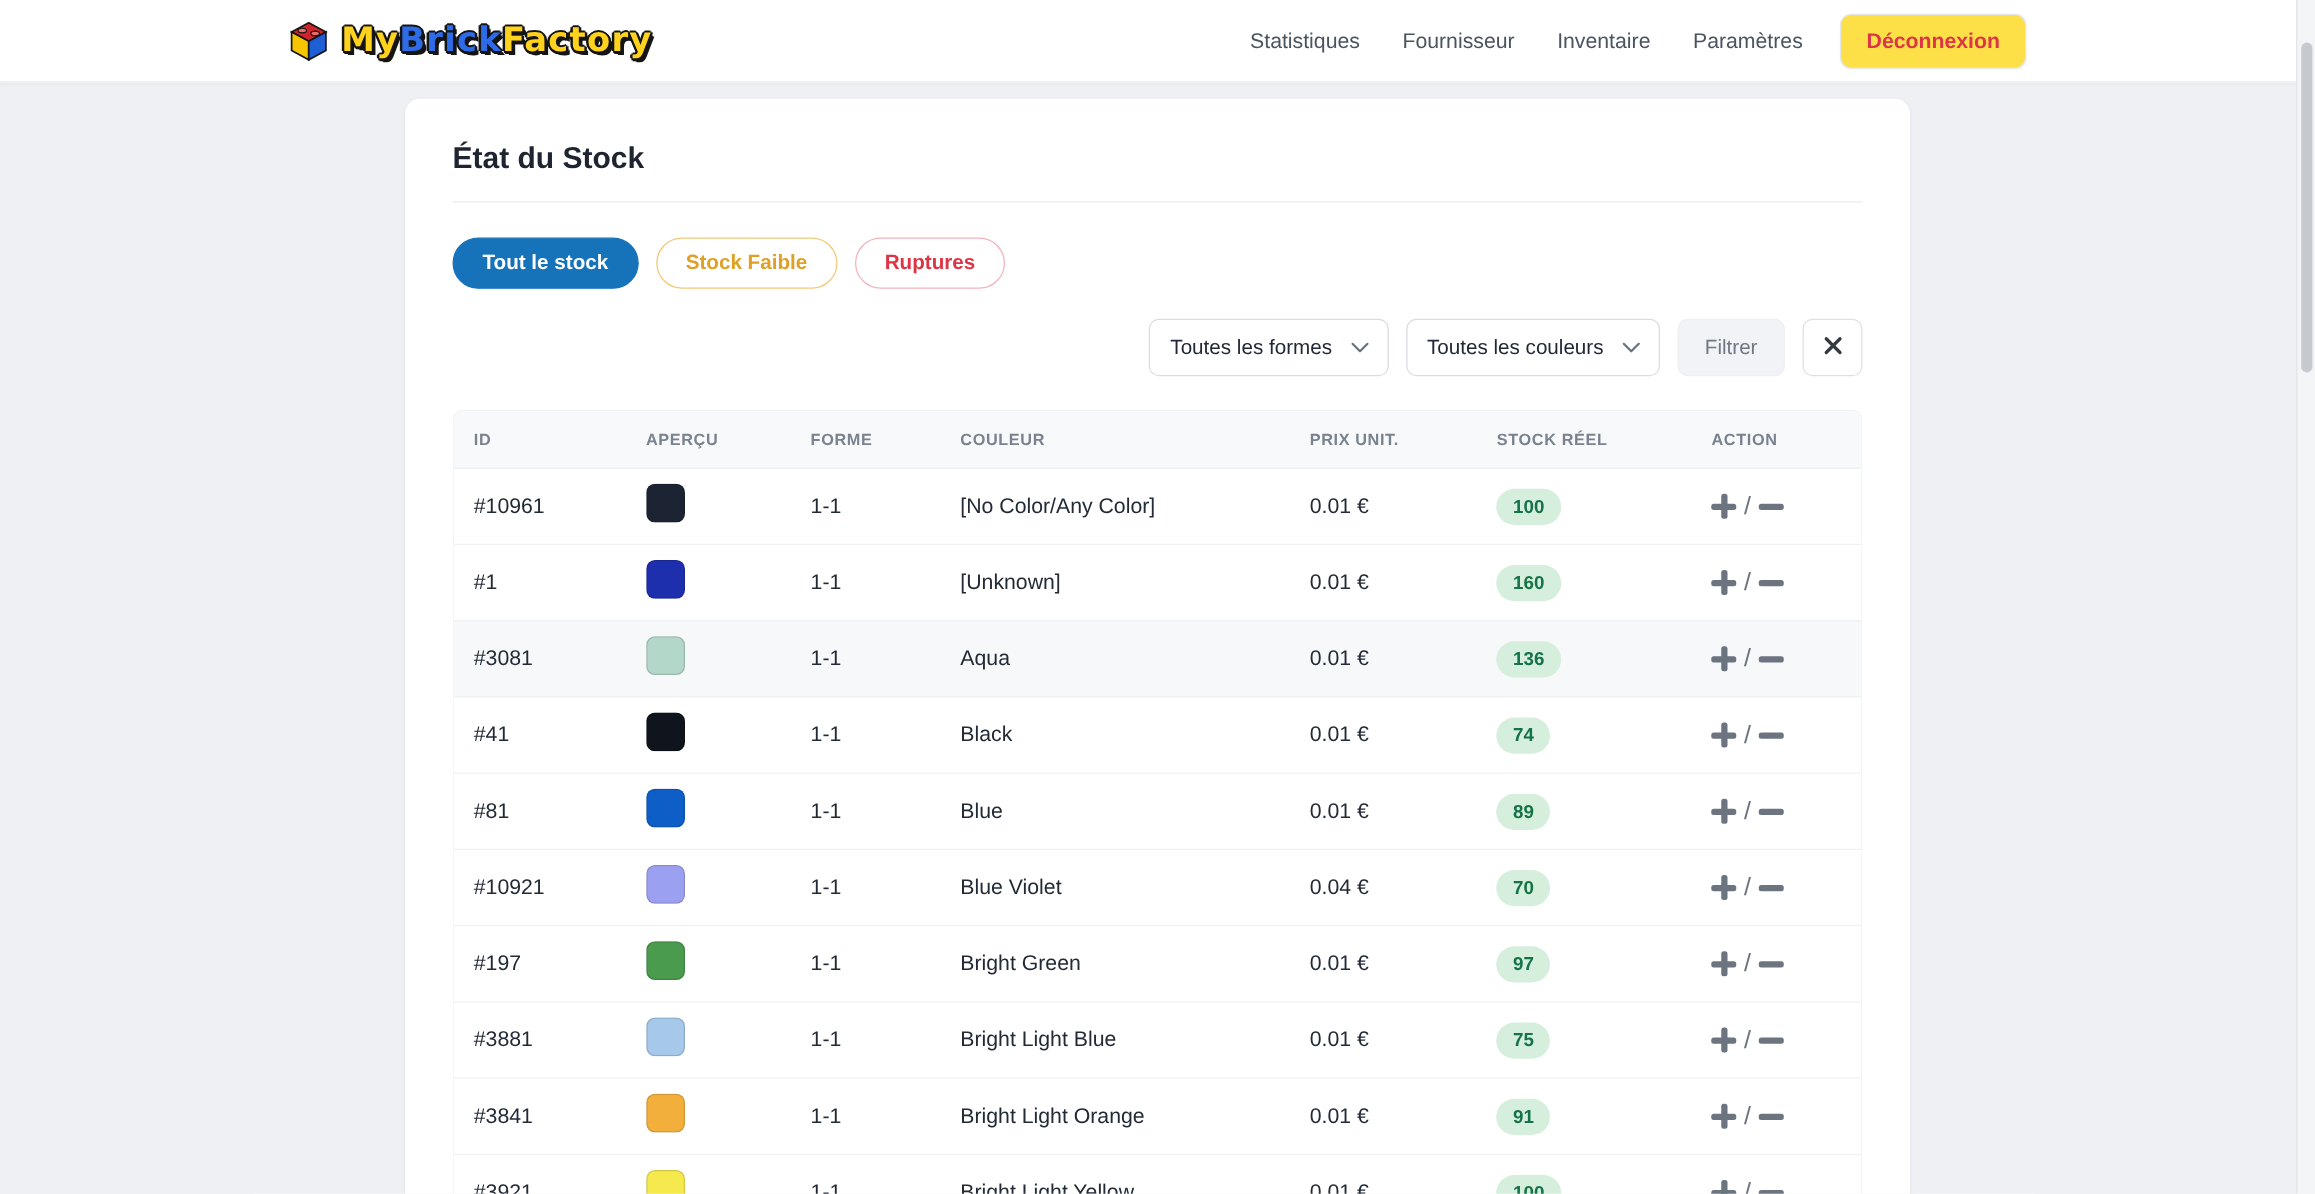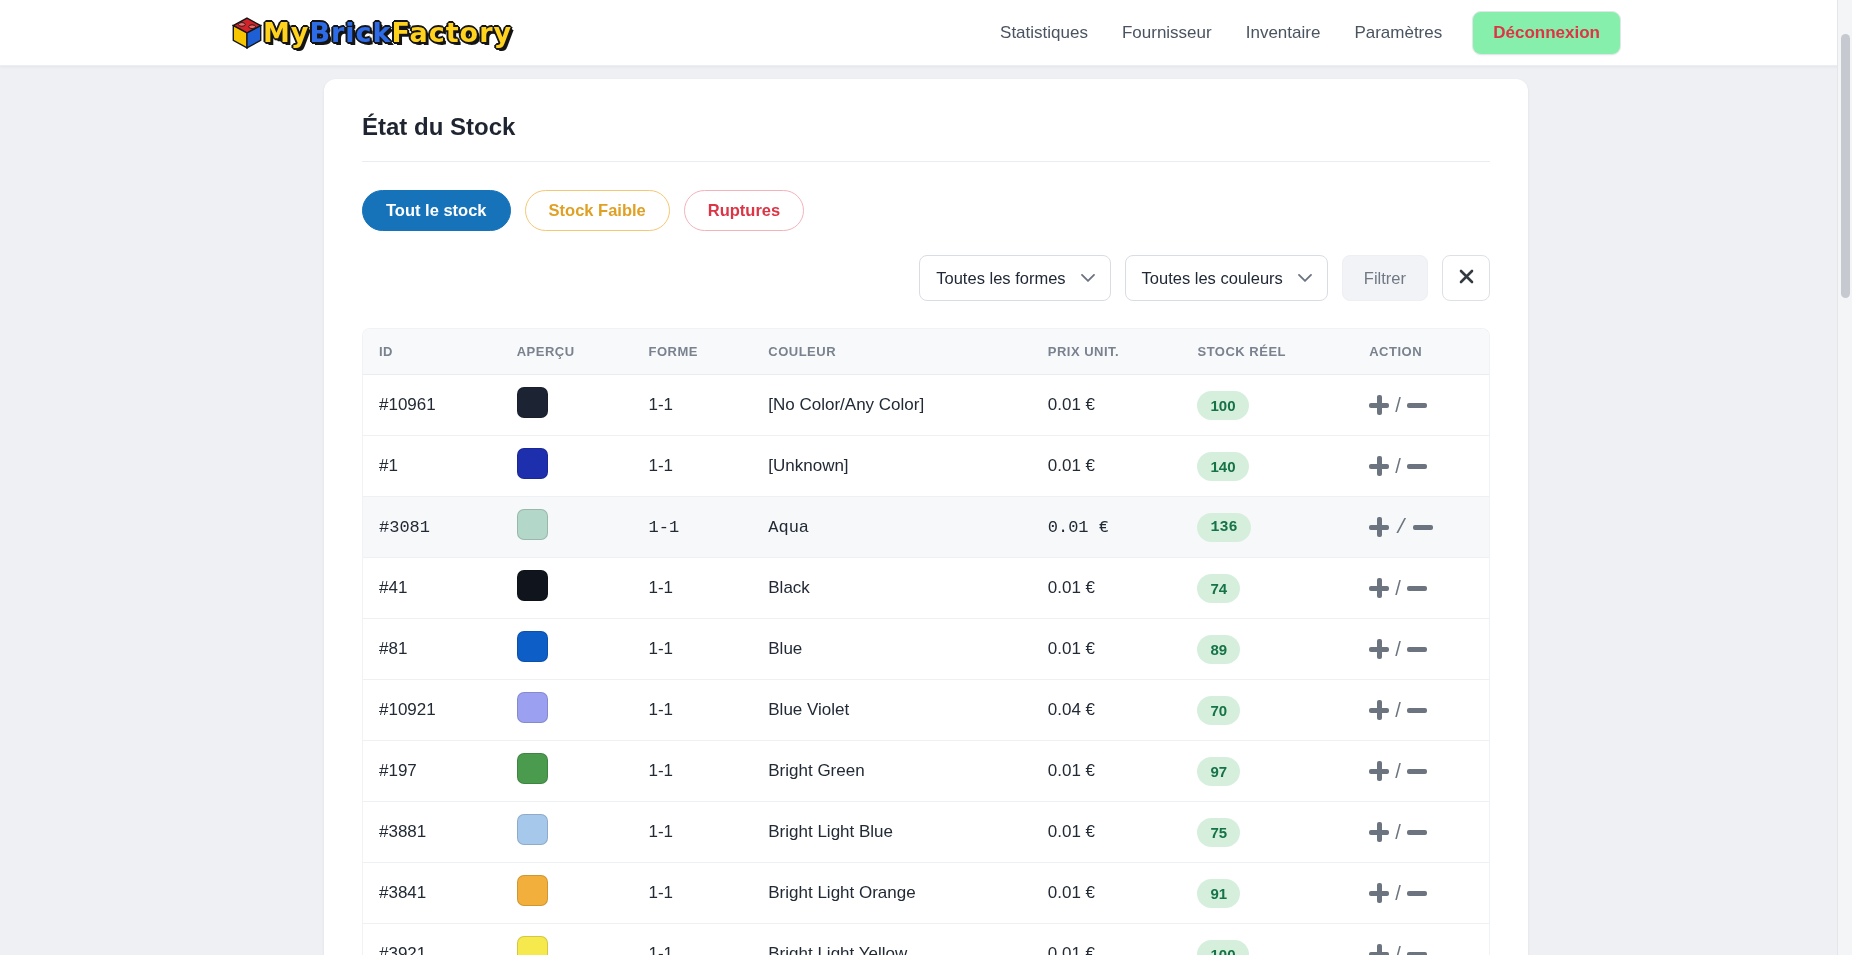--- a/index.html
+++ b/index.html
@@ -17,38 +17,38 @@
     border-bottom: 1px solid #eceef1;
     box-shadow: 0 1px 3px rgba(16,24,40,.05);
     position: relative;
     z-index: 2;
   }
   .topbar-inner {
     width: 1390px; height: 100%;
     margin: 0 auto;
     display: flex; align-items: center; justify-content: space-between;
   }
-  .brand { display: flex; align-items: center; gap: 0; }
+  .brand { display: flex; align-items: center; gap: 10px; }
   .brand-icon { display: inline-flex; }
   .brand-text {
     font-family: "DejaVu Sans", "Liberation Sans", sans-serif;
     font-size: 27px; font-weight: 800; letter-spacing: 1px;
     text-shadow:
       -2px 0 #151515, 2px 0 #151515, 0 -2px #151515, 0 2px #151515,
       -1px -1px #151515, 1px -1px #151515, -1px 1px #151515, 1px 1px #151515,
       2px 2px 0 #151515, 3px 3px 0 #151515;
     white-space: nowrap;
   }
   .nav-right { display: flex; align-items: center; }
   .nav-links { display: flex; align-items: center; gap: 34px; margin-right: 30px; }
   .nav-link {
     color: #4a5460; text-decoration: none; font-size: 17px; cursor: pointer;
   }
   .logout-btn {
-    background: #86efac;
+    background: #fde047;
     border: 1px solid #e2e6ea;
     border-radius: 9px;
     color: var(--danger-text, #dc3545);
     font-family: inherit;
     font-size: 17px; font-weight: 700;
     padding: 11px 20px;
     cursor: pointer;
     box-shadow: 0 1px 2px rgba(16,24,40,.04);
   }
   
@@ -125,21 +125,21 @@
     white-space: nowrap;
   }
   tbody td {
     height: 61px;
     padding: 0 16px;
     border-bottom: 1px solid #eef1f4;
     font-size: 17px; color: #222a35;
     vertical-align: middle;
     white-space: nowrap;
   }
-  tr.highlight td { background: #f7f8f9; font-family: Liberation Mono, monospace; }
+  tr.highlight td { background: #f7f8f9; }
   .swatch {
     display: inline-block;
     width: 31px; height: 31px;
     border-radius: 7px;
     border: 1px solid rgba(0,0,0,.14);
   }
   .badge {
     display: inline-block;
     background: var(--badge-bg, #d6efdd);
     color: var(--badge-text, #157347);
@@ -284,21 +284,21 @@
                   </button>
       </div>
     </td>
   </tr>
             <tr class="stock-row">
     <td>#1</td>
     <td><span class="swatch" style="background: rgb(30, 47, 174);"></span></td>
     <td>1-1</td>
     <td>[Unknown]</td>
     <td>0.01 €</td>
-    <td><span class="badge">140</span></td>
+    <td><span class="badge">160</span></td>
     <td>
       <div class="actions">
         <button class="act-btn">
                     <span class="icon-plus"></span>
                   </button>
         <span class="action-slash">/</span>
         <button class="act-btn">
                     <span class="icon-minus"></span>
                   </button>
       </div>

